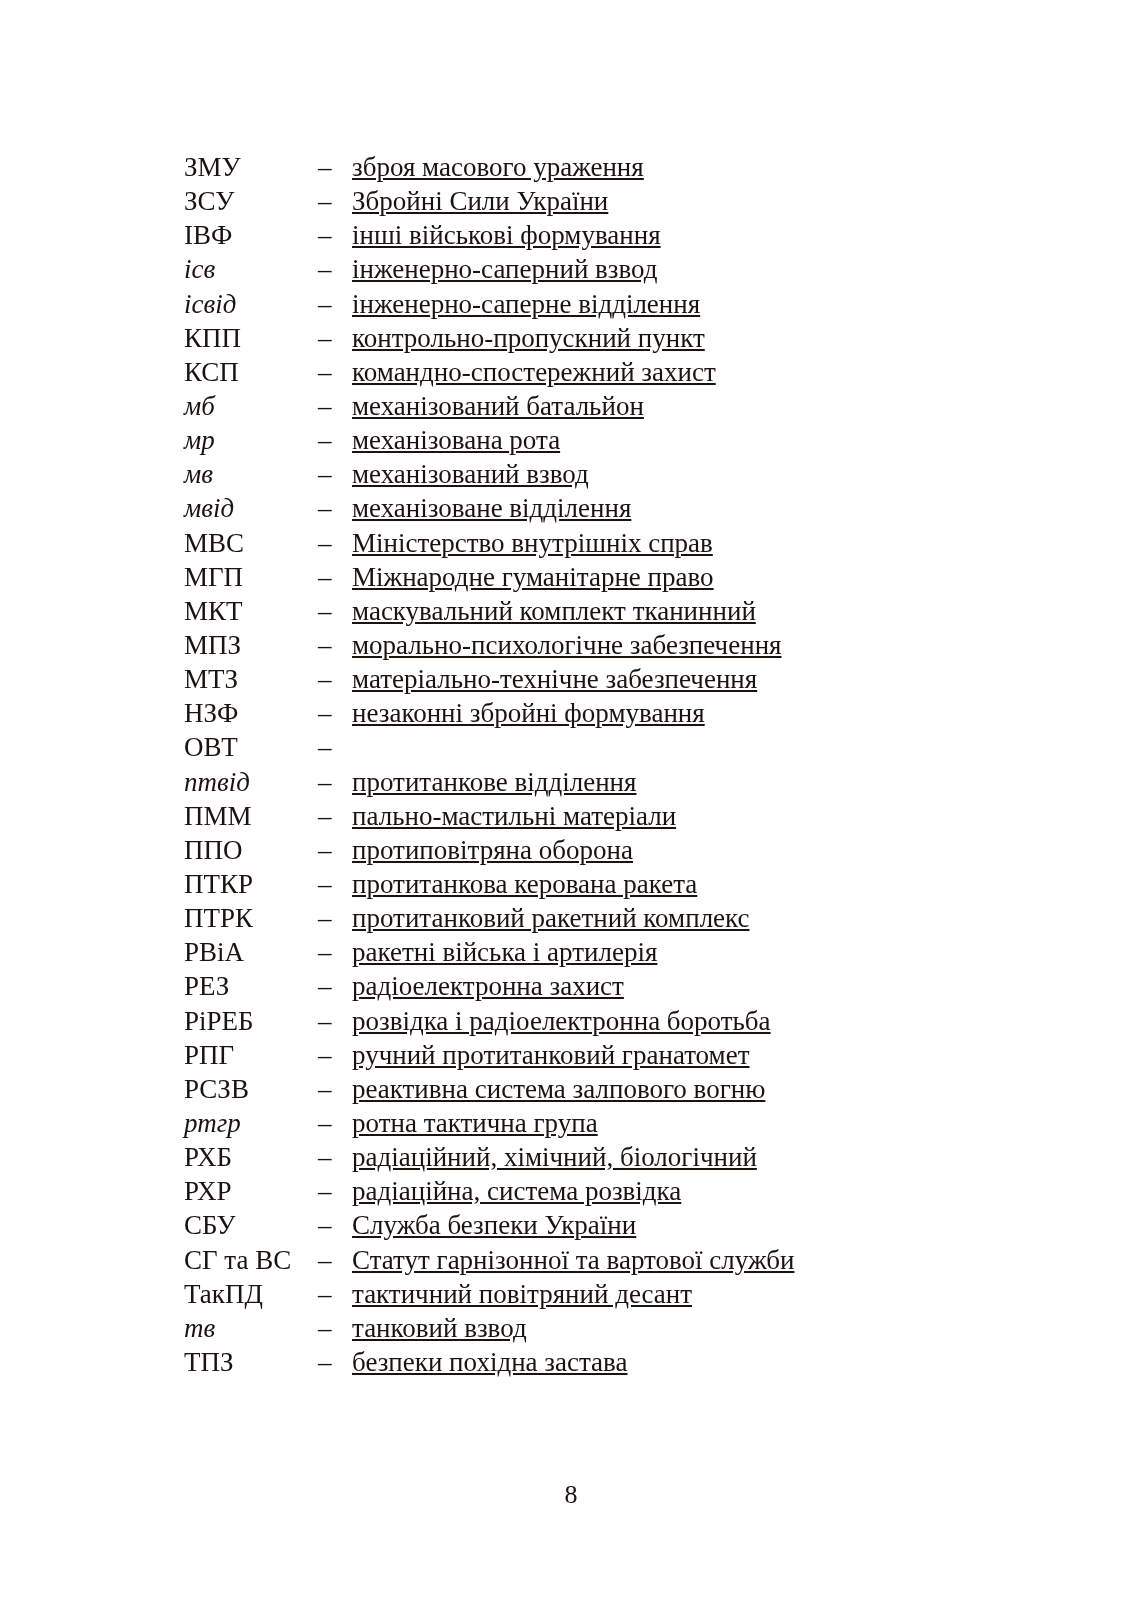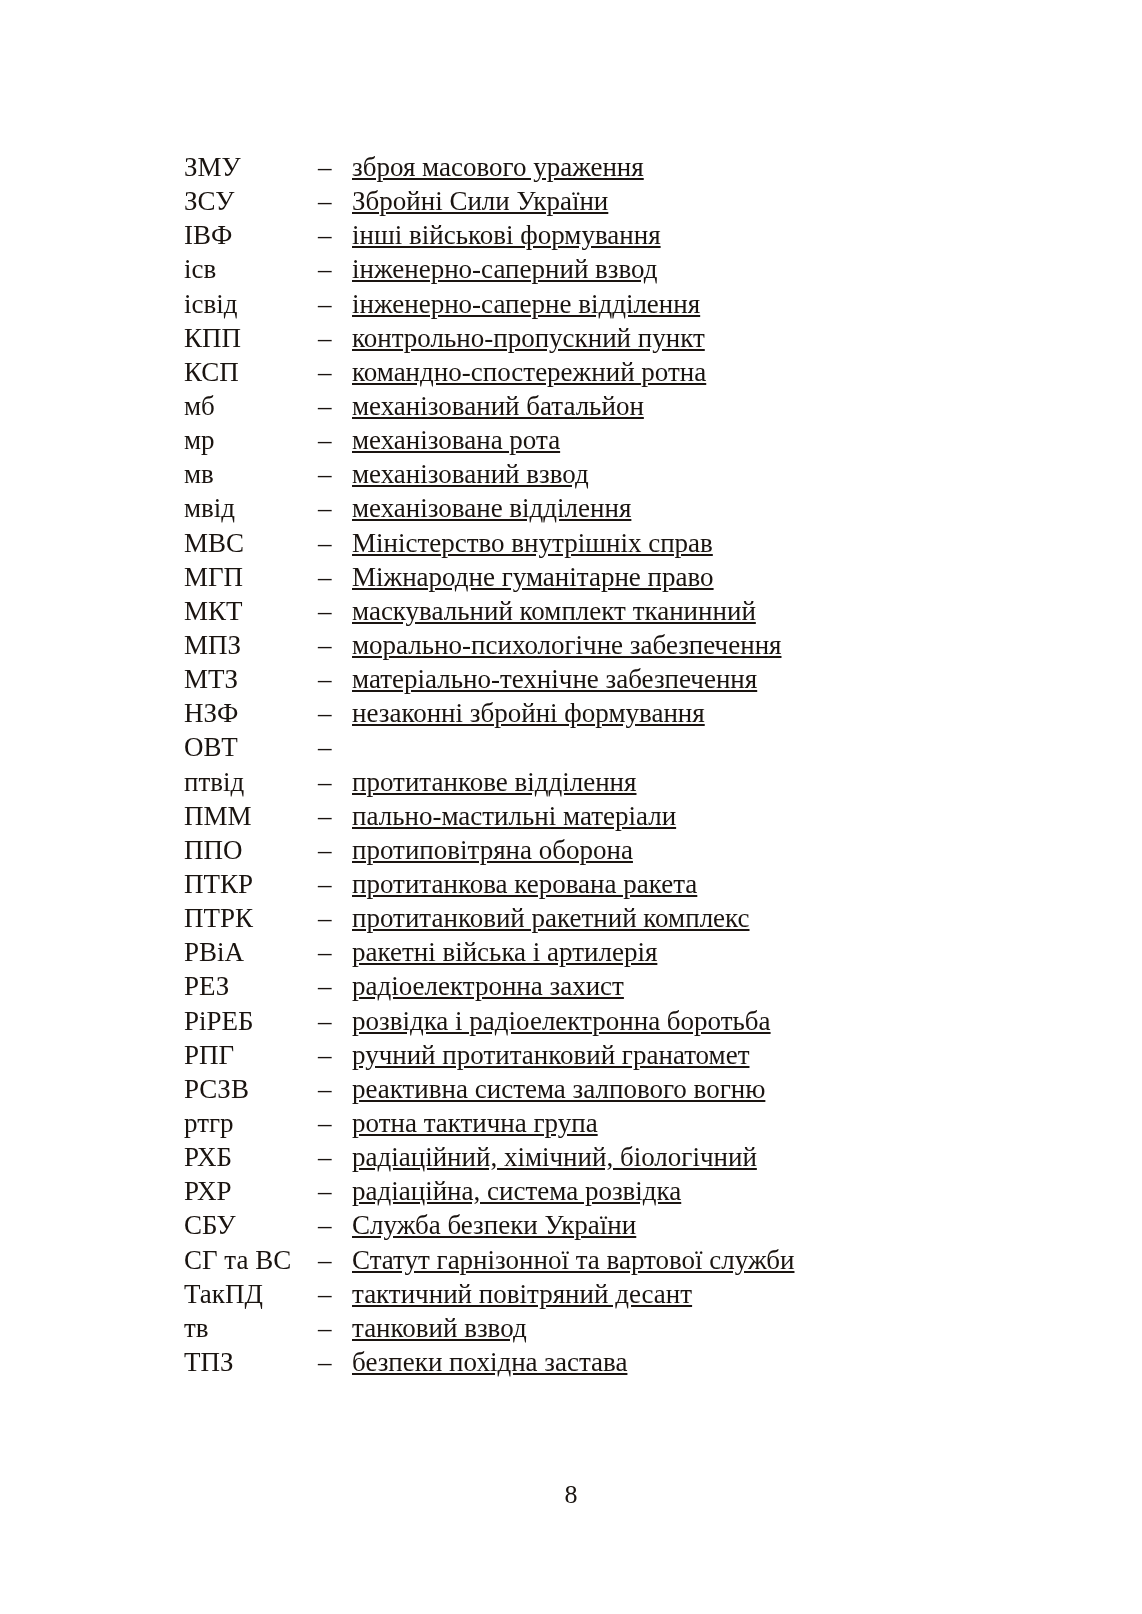--- a/index.html
+++ b/index.html
@@ -36,20 +36,21 @@
       font-size: 27px;
       white-space: nowrap;
     }
     .abbr-term {
       position: absolute;
       left: 0;
       top: 0;
       margin-left: 6px;
     }
     .abbr-term.italic {
+      font-style: italic;
     }
     .abbr-dash {
       position: absolute;
       left: 140px;
       top: 0;
     }
     .abbr-def {
       position: absolute;
       left: 174px;
       top: 0;
@@ -97,21 +98,21 @@
     <span class="abbr-def">інженерно-саперне відділення</span>
   </div>
       <div class="abbr-row">
     <span class="abbr-term">КПП</span>
     <span class="abbr-dash">–</span>
     <span class="abbr-def">контрольно-пропускний пункт</span>
   </div>
       <div class="abbr-row">
     <span class="abbr-term">КСП</span>
     <span class="abbr-dash">–</span>
-    <span class="abbr-def">командно-спостережний ротна</span>
+    <span class="abbr-def">командно-спостережний захист</span>
   </div>
       <div class="abbr-row">
     <span class="abbr-term italic">мб</span>
     <span class="abbr-dash">–</span>
     <span class="abbr-def">механізований батальйон</span>
   </div>
       <div class="abbr-row">
     <span class="abbr-term italic">мр</span>
     <span class="abbr-dash">–</span>
     <span class="abbr-def">механізована рота</span>

